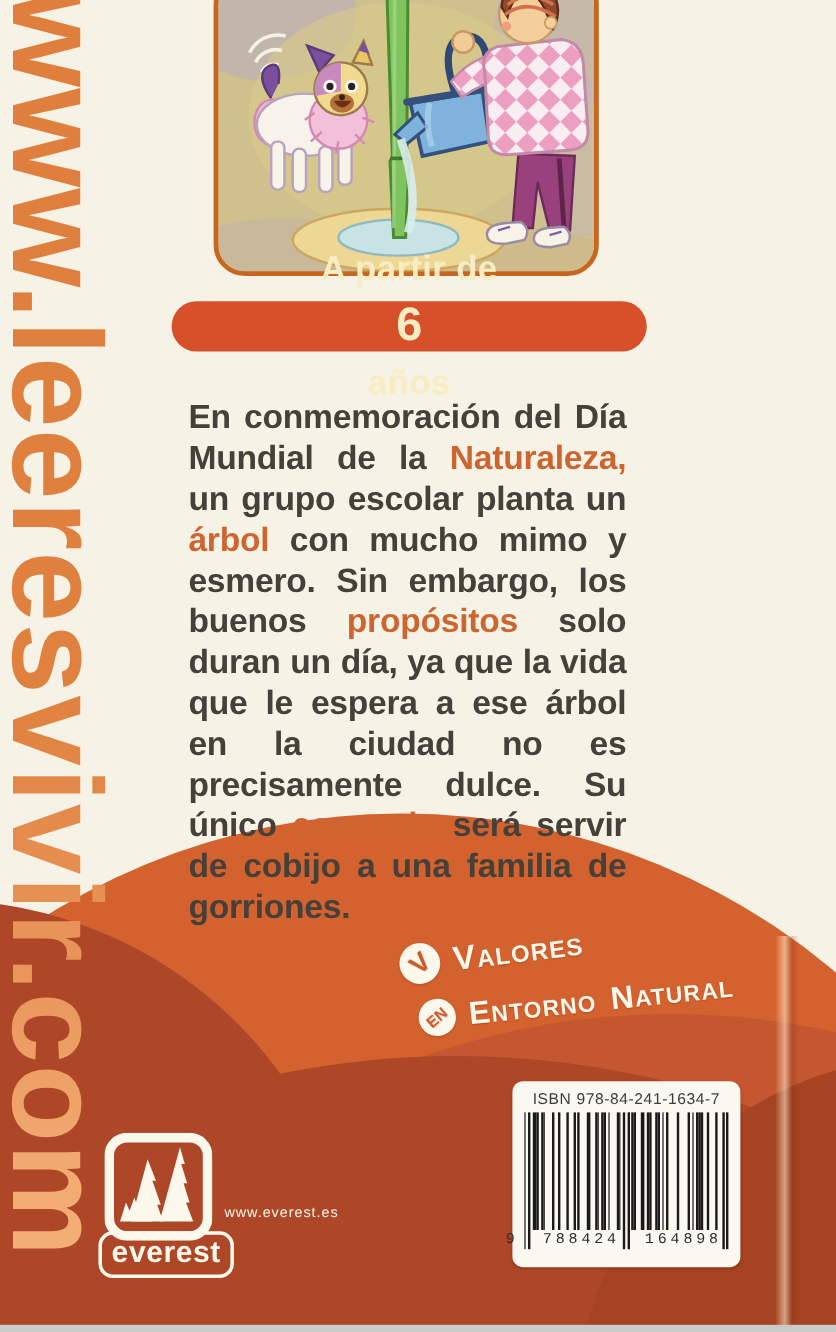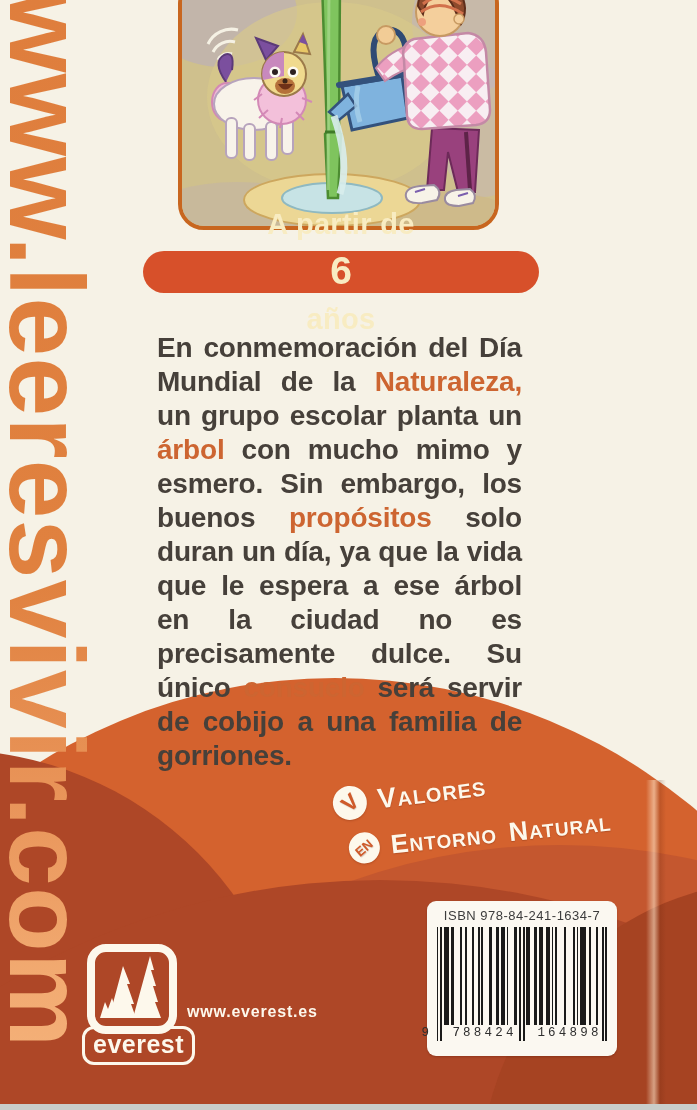--- a/index.html
+++ b/index.html
@@ -55,21 +55,21 @@
   .tag .disc span{display:block;transform:rotate(-35deg);}
   .tag-label{display:flex;gap:12px;white-space:nowrap;}
   .tag-valores .tag-label{font-size:20px;}
   .tag-entorno .tag-label{font-size:19px;}
   .tag-label .cap{font-size:140%;}
   .tag-word{display:inline-flex;align-items:baseline;letter-spacing:1px;}
 
   .logo-box{position:absolute;left:87px;top:944px;width:90px;height:90px;}
   .brand-name{position:absolute;left:82px;top:1026px;padding:1px 8px 3px;border:3px solid var(--white-ink);
         border-radius:12px;color:var(--white-ink);font-size:25px;font-weight:bold;letter-spacing:.5px;text-align:center;}
-  .brand-site{position:absolute;left:187px;top:1003px;color:var(--white-ink);font-size:16px;font-weight:bold;letter-spacing:.8px;}
+  .brand-site{position:absolute;left:187px;top:1003px;color:var(--white-ink);font-size:12px;font-weight:normal;letter-spacing:.8px;}
   .brand-division{position:absolute;left:184px;top:1022px;color:var(--white-ink);font-size:32px;font-weight:bold;letter-spacing:.5px;}
 
   .isbn-box{position:absolute;left:427px;top:901px;width:190px;height:155px;border-radius:9px;
         background:var(--label-paper);box-shadow:0 1px 2px rgba(60,10,0,.25);}
   .isbn-label{margin-top:7px;text-align:center;font-size:13px;color:#3c3c3c;letter-spacing:.5px;}
   .bars{position:relative;width:171px;height:114px;margin:4px auto 0;display:flex;align-items:flex-start;}
   .module{width:1.8px;height:98px;flex:0 0 1.8px;}
   .module.guard{height:114px;}
   .module.bar{background:var(--bar-ink);}
   .digits{position:absolute;font-family:"Liberation Mono","DejaVu Sans Mono",monospace;

